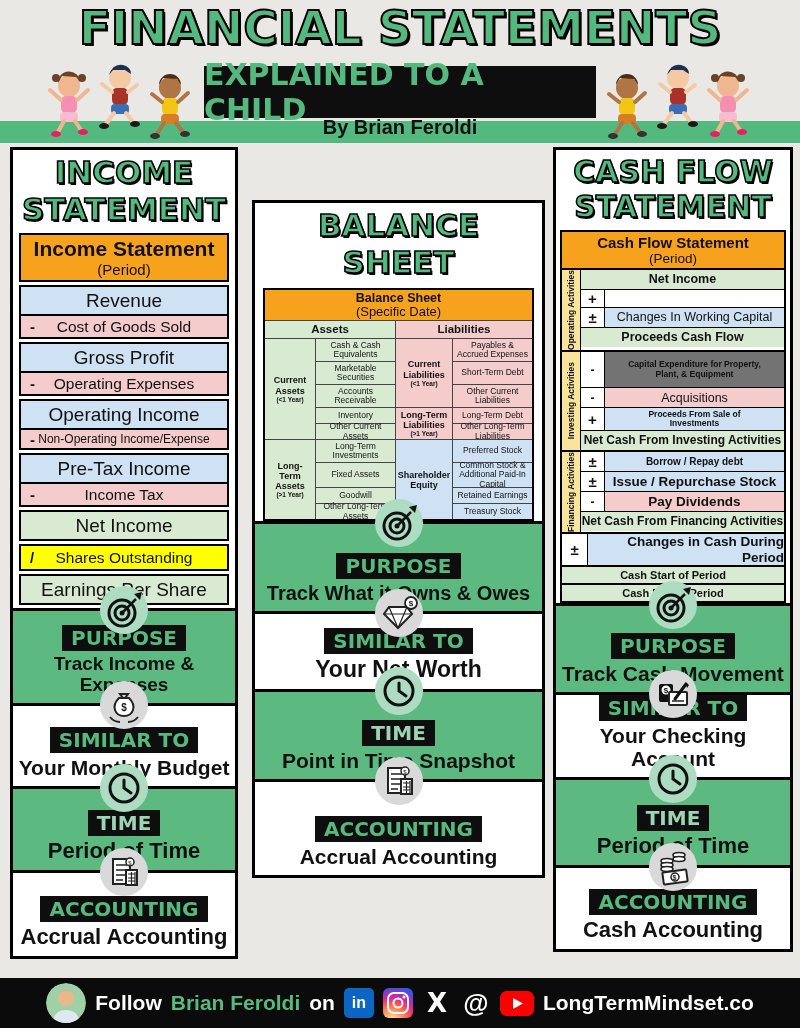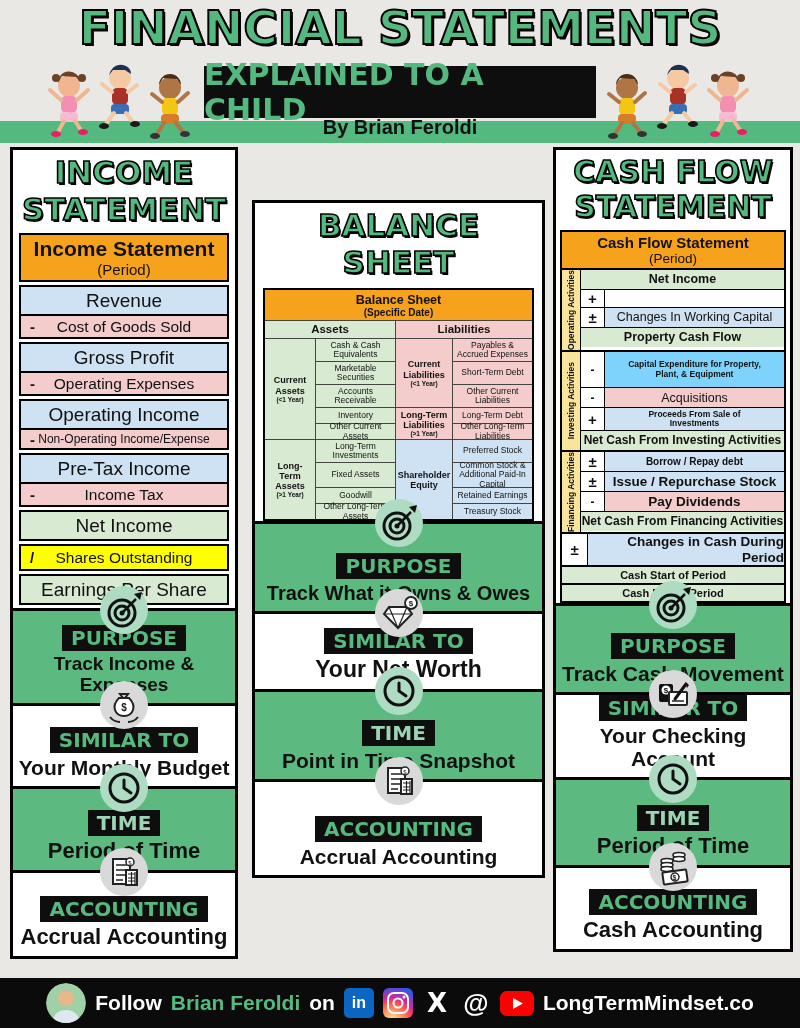--- a/index.html
+++ b/index.html
@@ -70,21 +70,21 @@
   .bs-table {
     margin:8px 8px 0; border:2px solid #000; background:#444;
     display:grid; gap:1px;
     grid-template-columns:50px 1fr 56px 1fr;
     grid-template-rows:30px 17px 22px 22px 22px 15px 15px 22px 24px 15px 15px;
   }
   .bs-cell { display:flex; flex-direction:column; align-items:center; justify-content:center;
              text-align:center; line-height:1.12; padding:0 2px; }
   .bs-orange { grid-column:1/5; grid-row:1; background:#f7a21c; }
   .bs-orange .l1 { font-size:12.5px; font-weight:800; color:#111; }
-  .bs-orange .l2 { font-size:10px; color:#111;font-weight:bold; }
+  .bs-orange .l2 { font-size:13px; color:#111; }
   .bs-h-assets { grid-column:1/3; grid-row:2; background:#d9ead3; font-weight:800; font-size:11.5px; color:#111; }
   .bs-h-liab   { grid-column:3/5; grid-row:2; background:#f4cccc; font-weight:800; font-size:11.5px; color:#111; }
   .bs-glabel { font-weight:800; font-size:9px; color:#111; }
   .bs-glabel .sub { font-weight:700; font-size:6.5px; }
   .bg-grn { background:#d9ead3; } .bg-pnk { background:#f4cccc; } .bg-blu { background:#cfe2f3; }
   .bs-item { font-size:8.5px; color:#111; }
 
   
   .cf-table { margin:5px 4px 0; border:2px solid #000; }
   .cf-header { background:#f7a21c; text-align:center; padding:2px 0; }
@@ -459,33 +459,33 @@
               <span class="cf-lbl cf-md cf-bold bg-grn">Net Income</span>
             </div>
           <div class="cf-row">
               <span class="cf-sign">+</span>
             </div>
           <div class="cf-row">
               <span class="cf-sign">±</span>
               <span class="cf-lbl cf-md" style="background:#cfe2f3">Changes In Working Capital</span>
             </div>
           <div class="cf-row">
-              <span class="cf-lbl cf-md cf-bold bg-grn">Property Cash Flow</span>
+              <span class="cf-lbl cf-md cf-bold bg-grn">Proceeds Cash Flow</span>
             </div>
         </div>
       </div>
 
       <div class="cf-block">
         <div class="cf-vlabel">
             <span>Investing Activities</span>
           </div>
         <div class="cf-rows">
           <div class="cf-row">
               <span class="cf-sign" style="font-size:12px">-</span>
-              <span class="cf-lbl cf-sm" style="background:#7dd3fc;padding:8px 14px">Capital Expenditure for Property, Plant, &amp; Equipment</span>
+              <span class="cf-lbl cf-sm" style="background:#737373;padding:8px 14px">Capital Expenditure for Property, Plant, &amp; Equipment</span>
             </div>
           <div class="cf-row">
               <span class="cf-sign" style="font-size:12px">-</span>
               <span class="cf-lbl cf-md" style="background:#f4cccc">Acquisitions</span>
             </div>
           <div class="cf-row">
               <span class="cf-sign">+</span>
               <span class="cf-lbl cf-sm" style="background:#cfe2f3;padding:0 30px">Proceeds From Sale of Investments</span>
             </div>
           <div class="cf-row">

